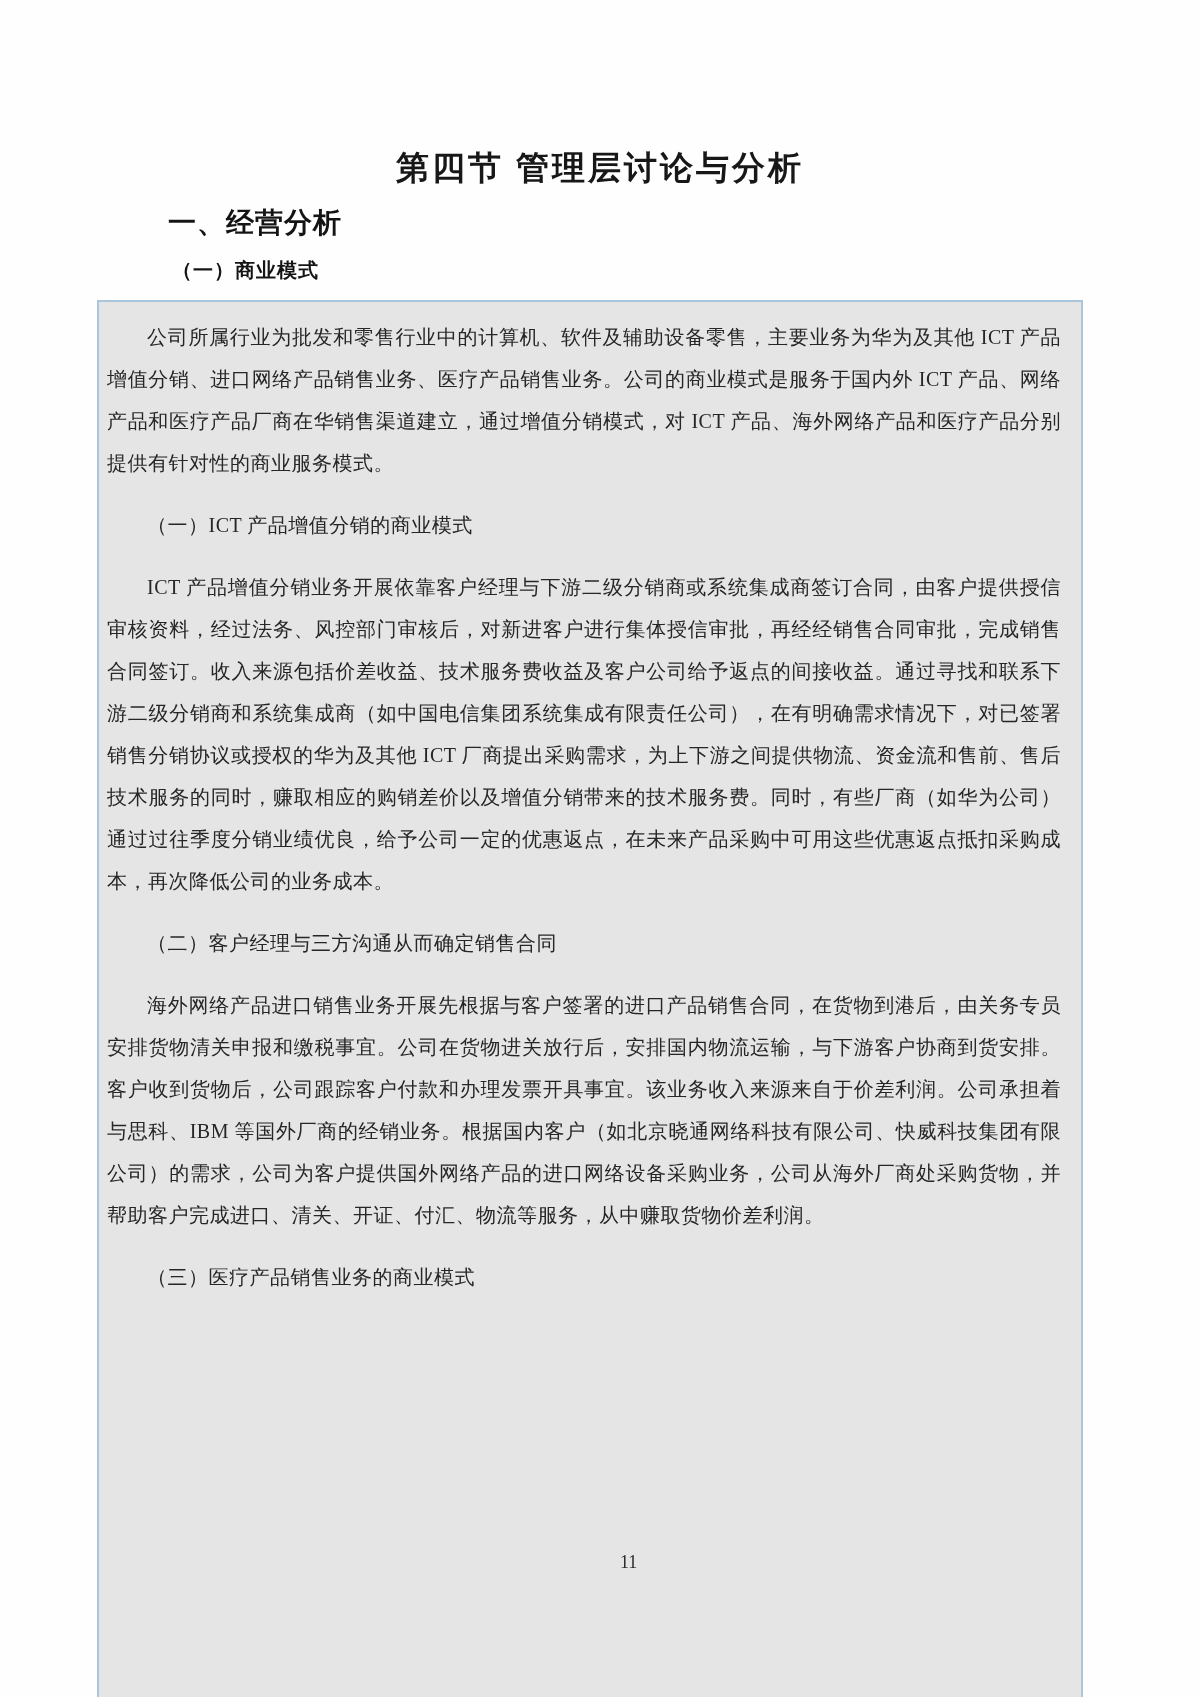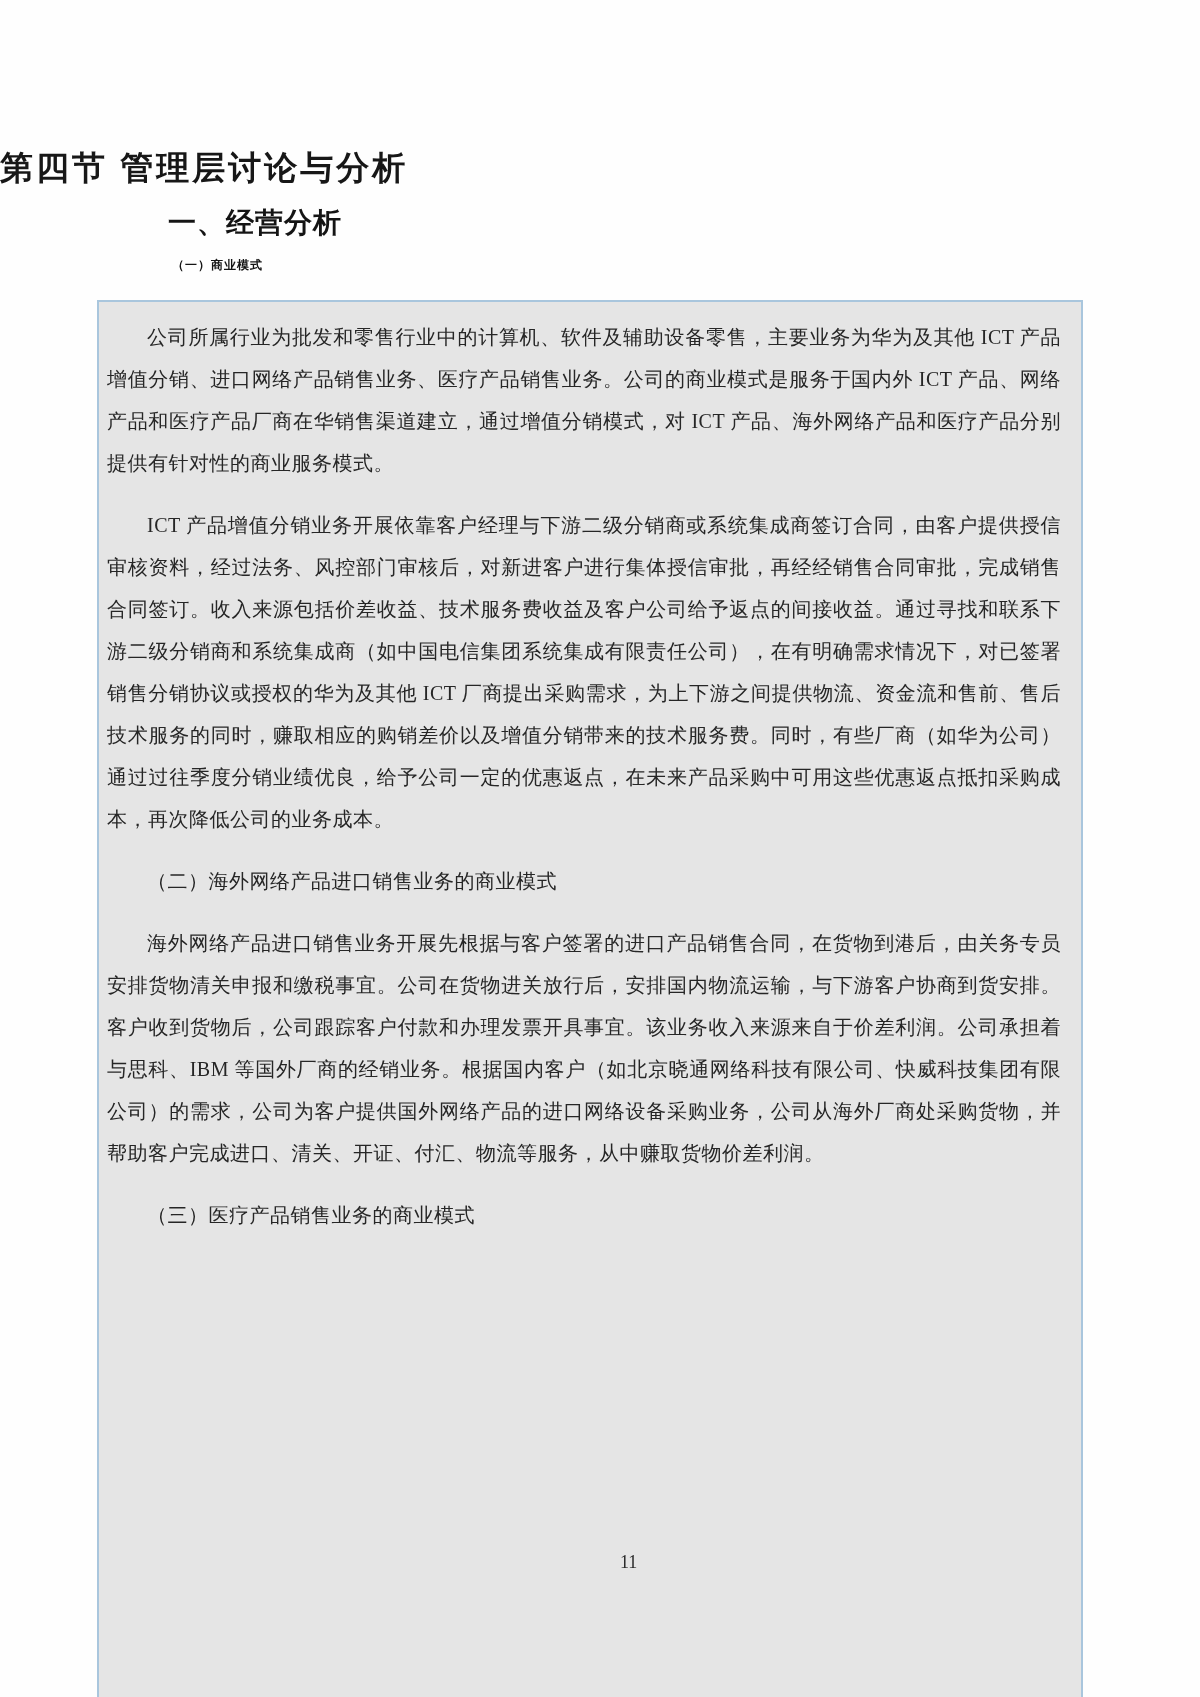--- a/index.html
+++ b/index.html
@@ -15,21 +15,21 @@
     background: #fefefe;
     overflow: hidden;
     font-family: "Liberation Serif", "DejaVu Serif", serif;
     color: #262626;
   }
   .doc-title {
     position: absolute;
     top: 146px;
     left: 0;
     width: 1200px;
-    text-align: left;
+    text-align: center;
     font-family: "Liberation Sans", "DejaVu Sans", sans-serif;
     font-weight: bold;
     font-size: 33px;
     letter-spacing: 3px;
     color: #171717;
   }
   .h-level1 {
     position: absolute;
     top: 204px;
     left: 168px;
@@ -38,21 +38,21 @@
     font-size: 28px;
     letter-spacing: 1px;
     color: #141414;
   }
   .h-level2 {
     position: absolute;
     top: 257px;
     left: 172px;
     font-family: "Liberation Sans", "DejaVu Sans", sans-serif;
     font-weight: bold;
-    font-size: 12px;
+    font-size: 20px;
     letter-spacing: 1px;
     color: #141414;
   }
   .content-box {
     position: absolute;
     top: 300px;
     left: 97px;
     width: 986px;
     height: 1490px;
     box-sizing: border-box;
@@ -92,24 +92,25 @@
 
   <div class="doc-title">第四节 管理层讨论与分析</div>
 
   <div class="h-level1">一、经营分析</div>
 
   <div class="h-level2">（一）商业模式</div>
 
   <div class="content-box">
     <p>公司所属行业为批发和零售行业中的计算机、软件及辅助设备零售，主要业务为华为及其他 ICT 产品增值分销、进口网络产品销售业务、医疗产品销售业务。公司的商业模式是服务于国内外 ICT 产品、网络产品和医疗产品厂商在华销售渠道建立，通过增值分销模式，对 ICT 产品、海外网络产品和医疗产品分别提供有针对性的商业服务模式。</p>
 
+    <p class="subheading">（一）ICT 产品增值分销的商业模式</p>
 
     <p>ICT 产品增值分销业务开展依靠客户经理与下游二级分销商或系统集成商签订合同，由客户提供授信审核资料，经过法务、风控部门审核后，对新进客户进行集体授信审批，再经经销售合同审批，完成销售合同签订。收入来源包括价差收益、技术服务费收益及客户公司给予返点的间接收益。通过寻找和联系下游二级分销商和系统集成商（如中国电信集团系统集成有限责任公司），在有明确需求情况下，对已签署销售分销协议或授权的华为及其他 ICT 厂商提出采购需求，为上下游之间提供物流、资金流和售前、售后技术服务的同时，赚取相应的购销差价以及增值分销带来的技术服务费。同时，有些厂商（如华为公司）通过过往季度分销业绩优良，给予公司一定的优惠返点，在未来产品采购中可用这些优惠返点抵扣采购成本，再次降低公司的业务成本。</p>
 
-    <p class="subheading">（二）海外网络产品进口销售业务的商业模式</p>
+    <p class="subheading">（二）客户经理与三方沟通从而确定销售合同</p>
 
     <p>海外网络产品进口销售业务开展先根据与客户签署的进口产品销售合同，在货物到港后，由关务专员安排货物清关申报和缴税事宜。公司在货物进关放行后，安排国内物流运输，与下游客户协商到货安排。客户收到货物后，公司跟踪客户付款和办理发票开具事宜。该业务收入来源来自于价差利润。公司承担着与思科、IBM 等国外厂商的经销业务。根据国内客户（如北京晓通网络科技有限公司、快威科技集团有限公司）的需求，公司为客户提供国外网络产品的进口网络设备采购业务，公司从海外厂商处采购货物，并帮助客户完成进口、清关、开证、付汇、物流等服务，从中赚取货物价差利润。</p>
 
     <p class="subheading">（三）医疗产品销售业务的商业模式</p>
 
   </div>
 
   <div class="page-number">11</div>
 
 </div>

